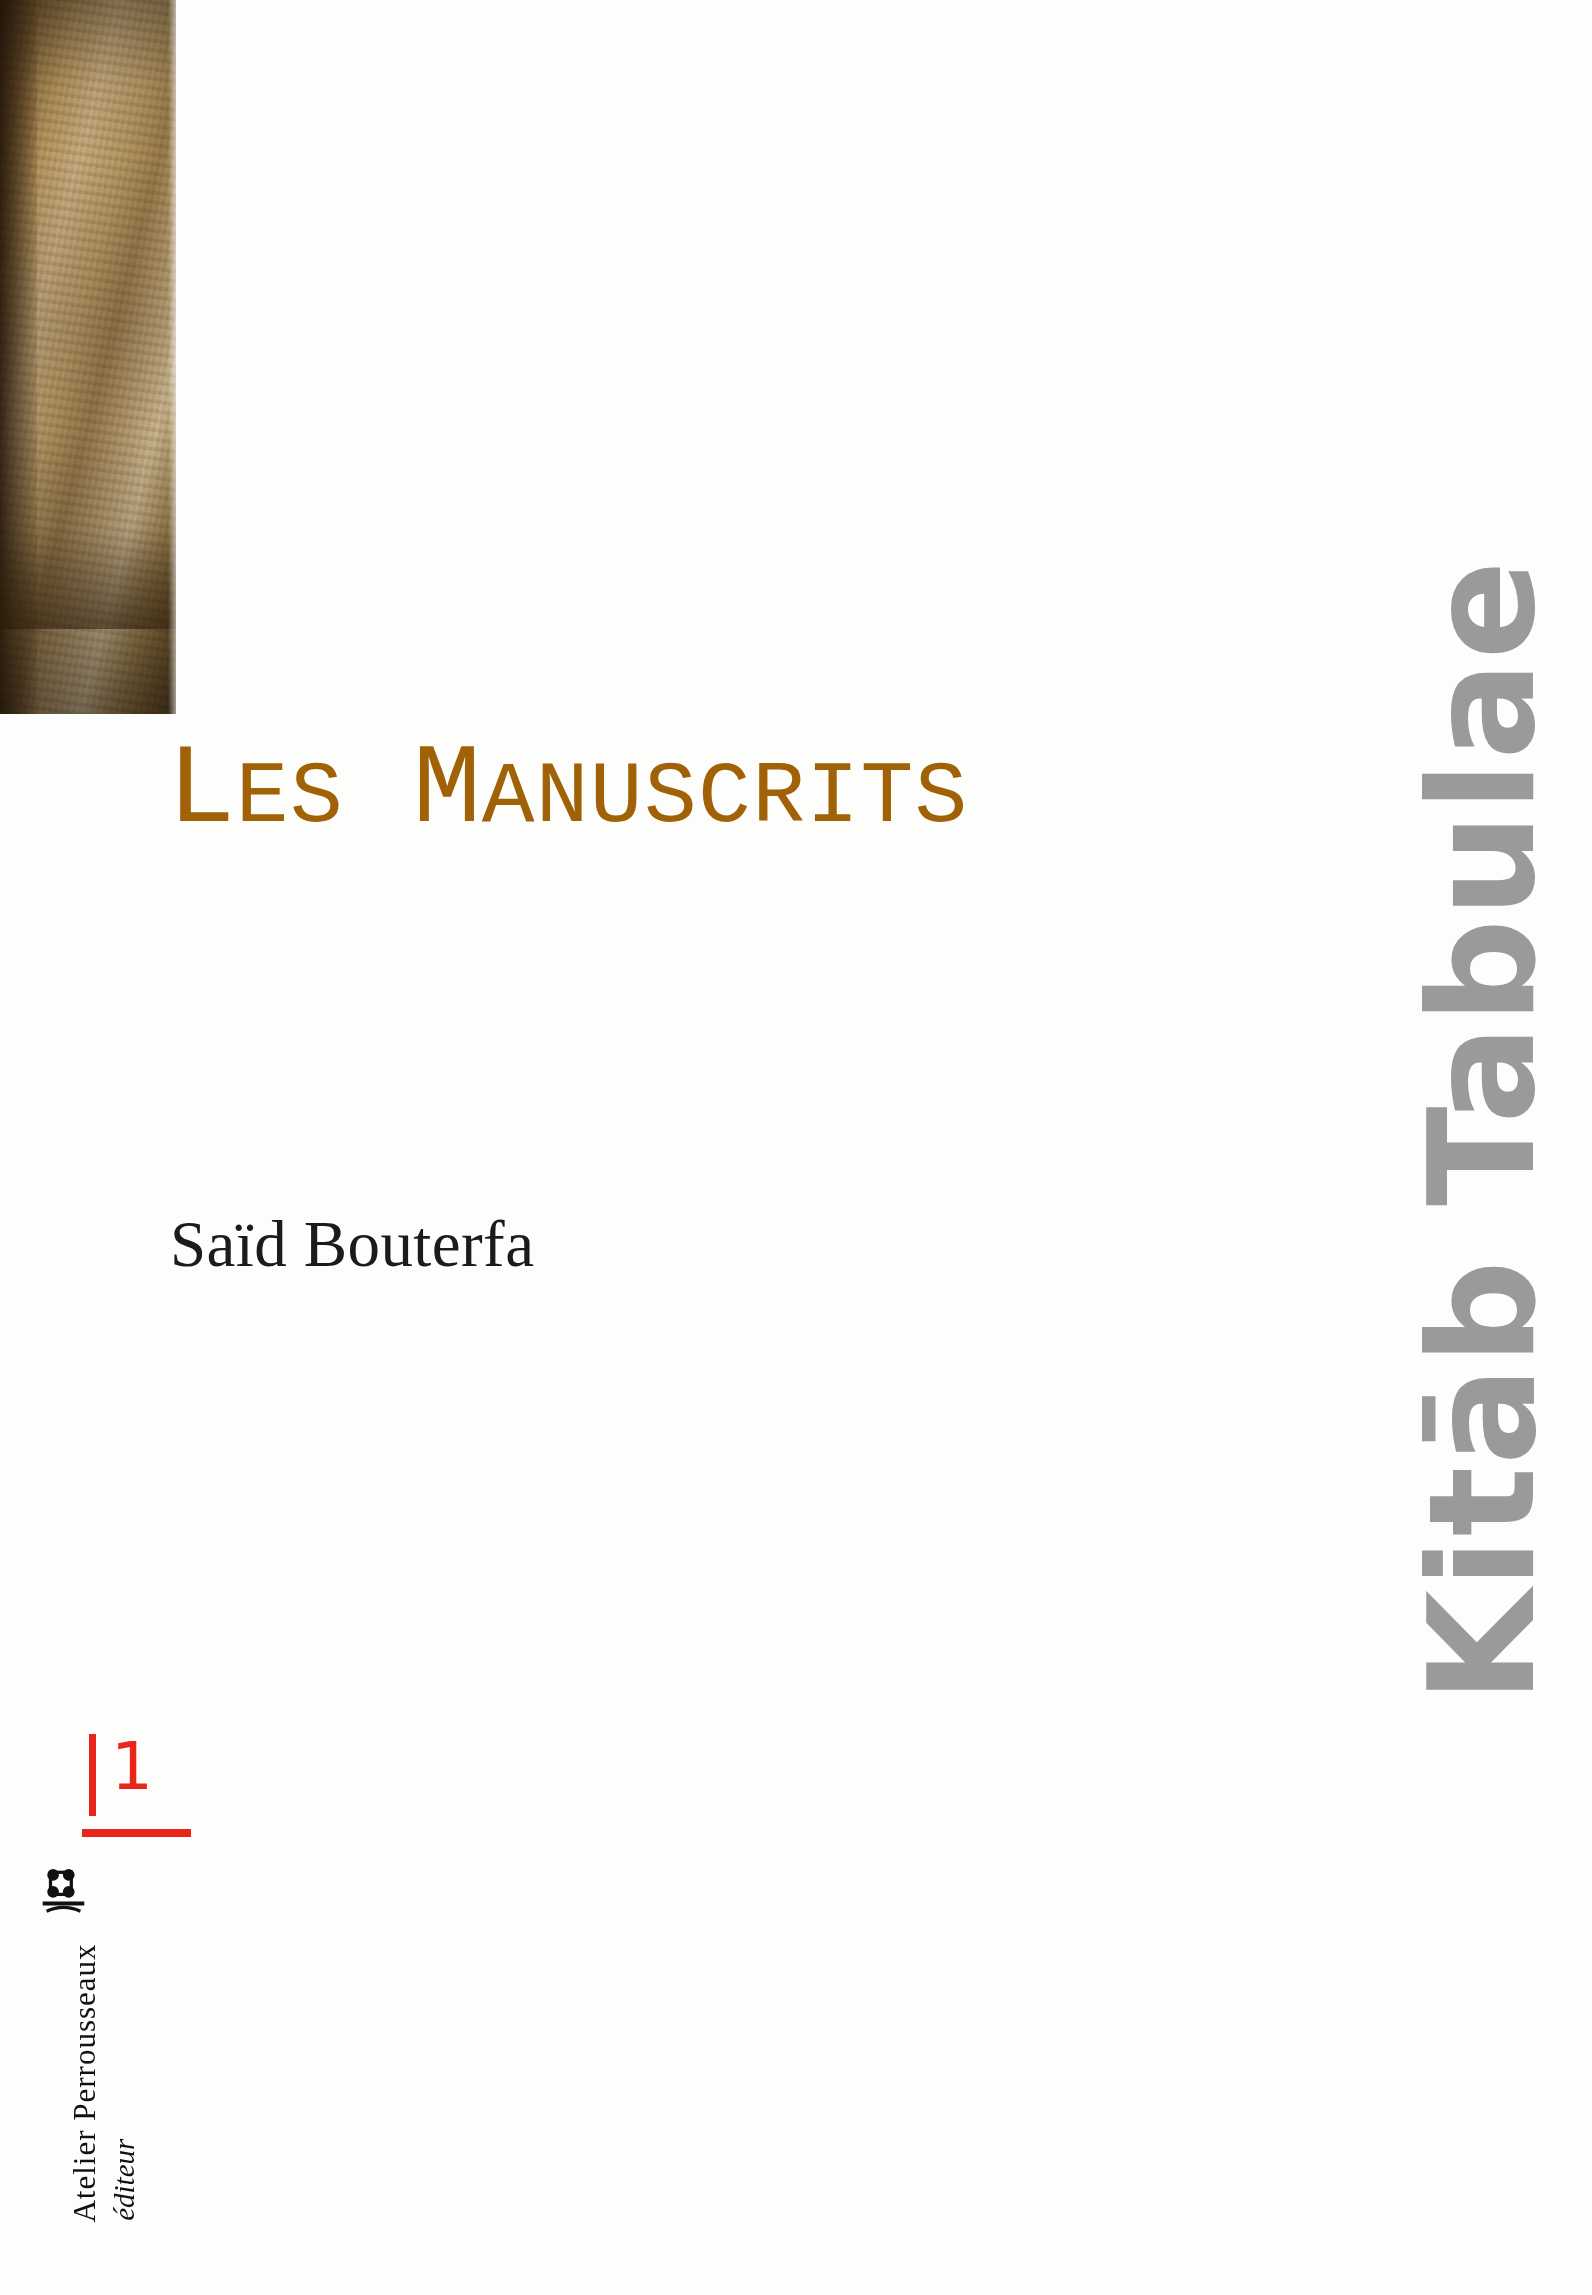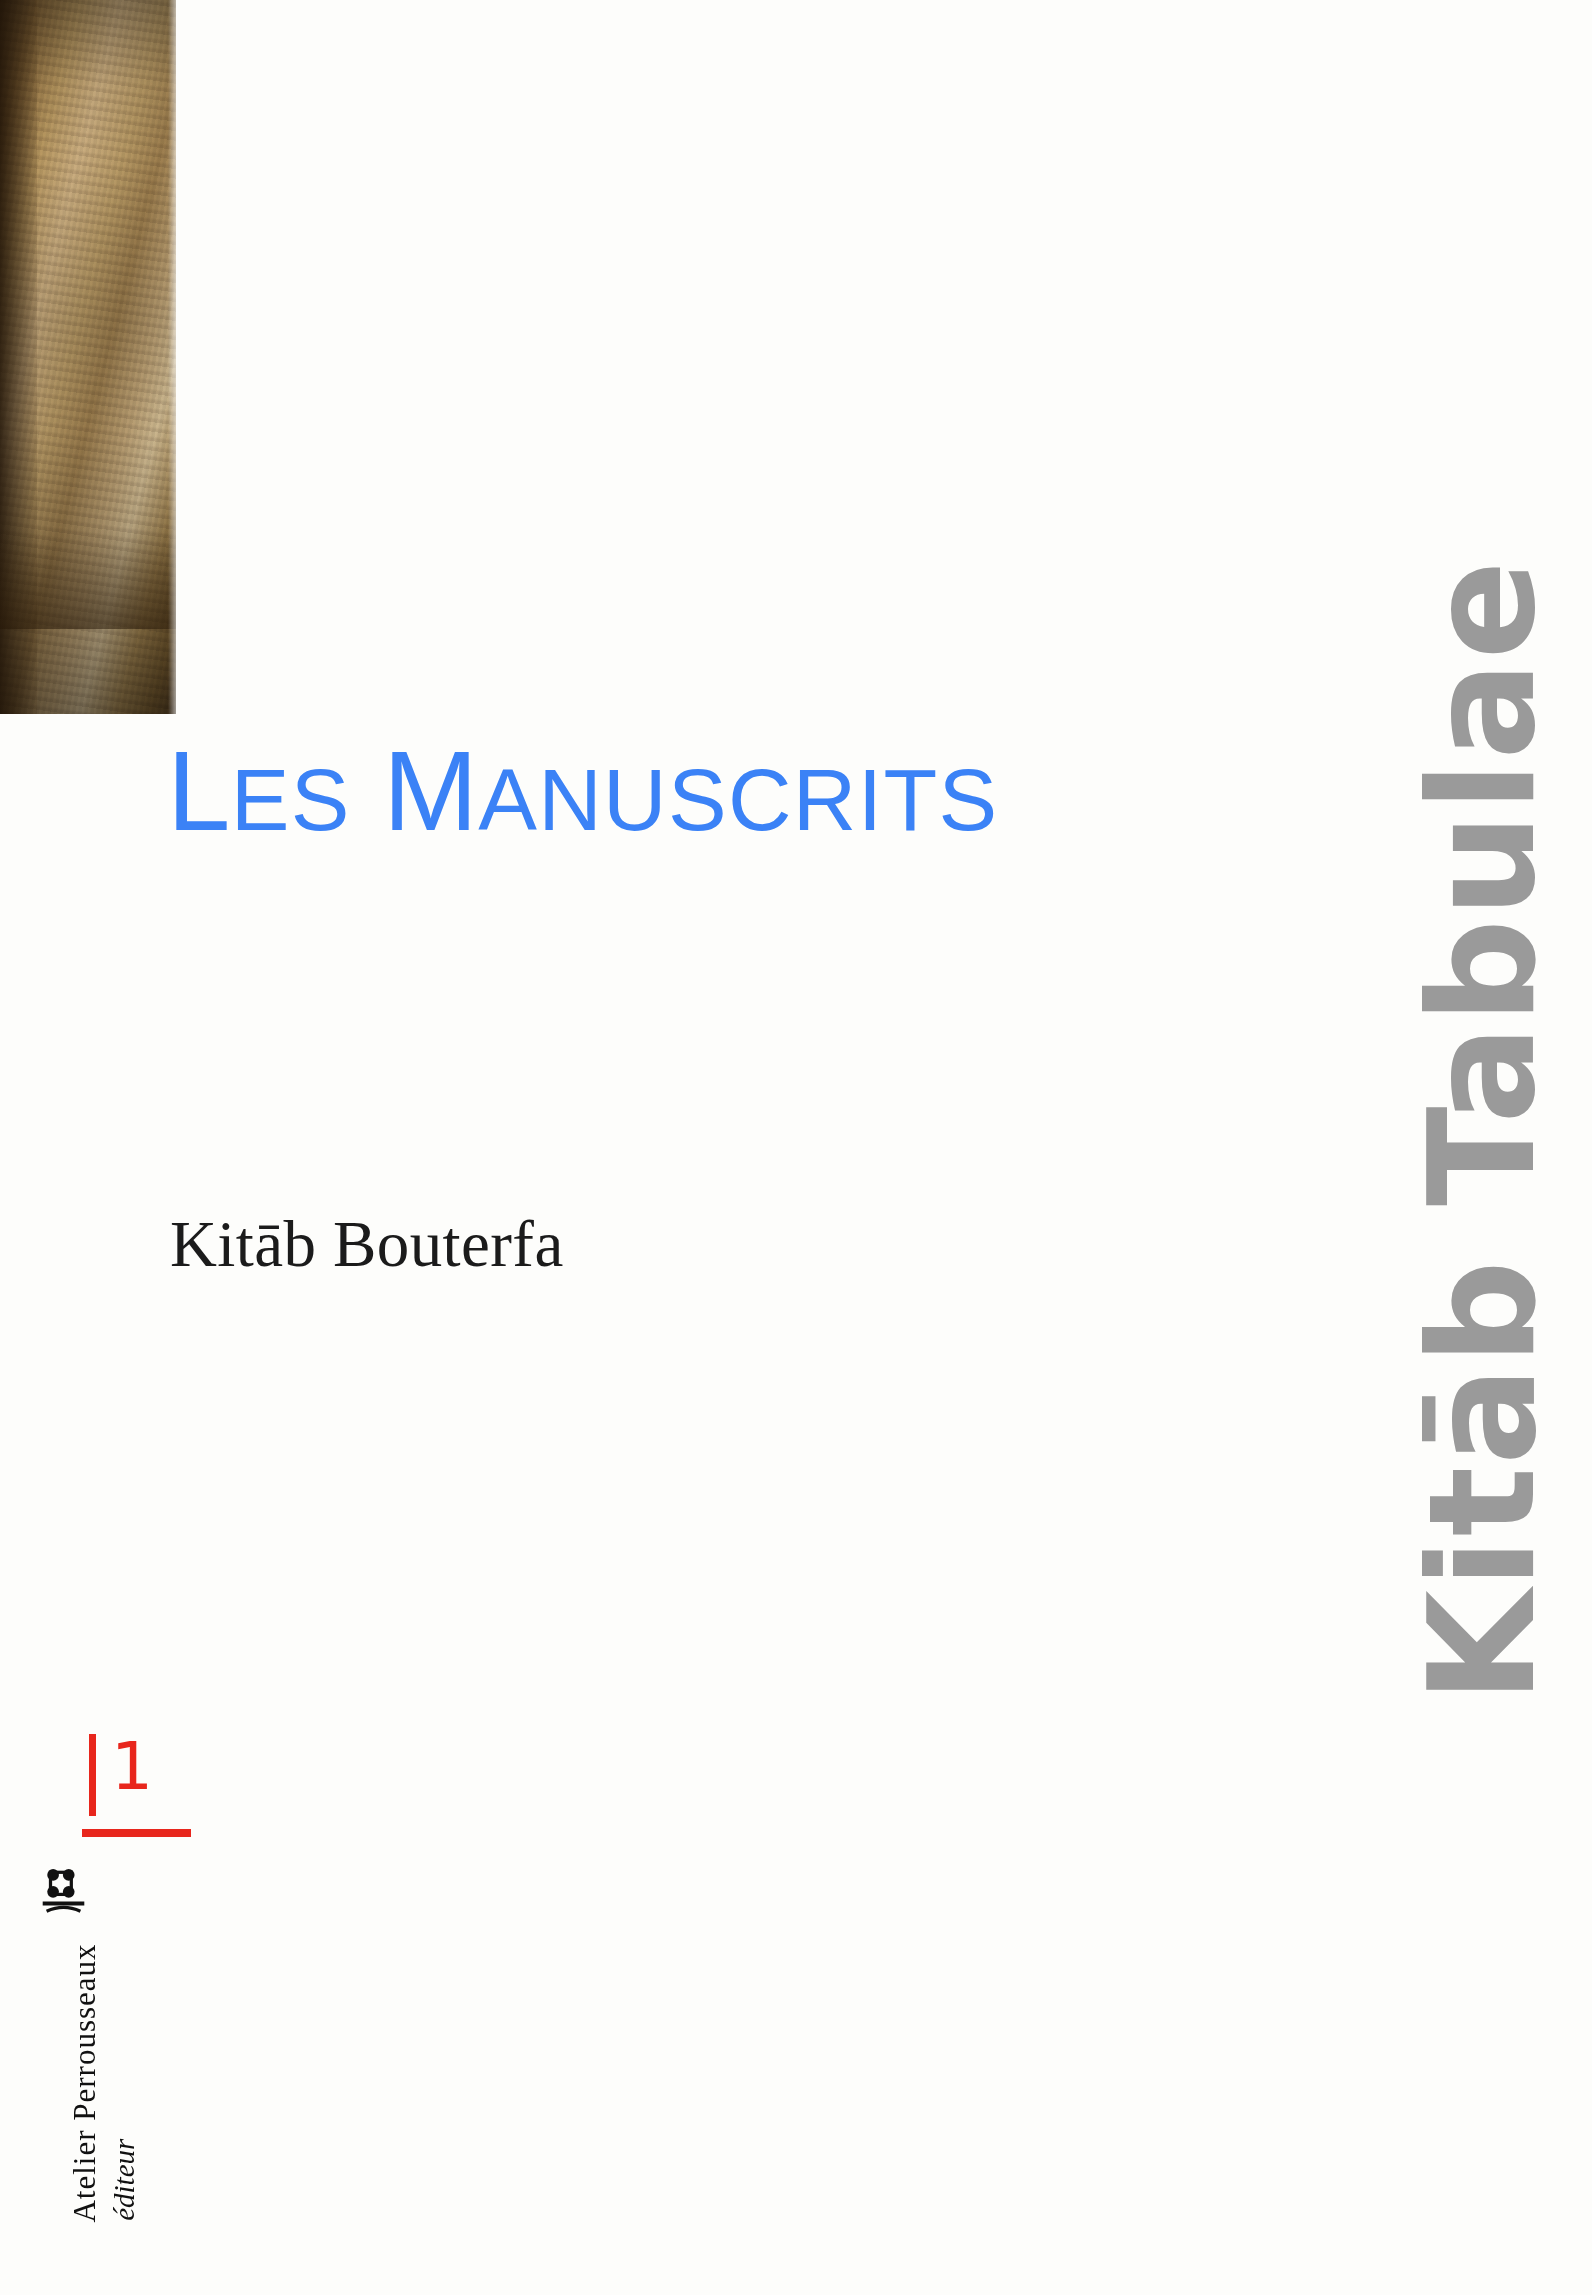--- a/index.html
+++ b/index.html
@@ -89,24 +89,24 @@
   }
 
   
   .title-block {
     position: absolute;
     left: 167px;
     top: 727px;
     width: 1190px;
   }
   .title-line {
-    font-family: Liberation Sans, sans-serif;
+    font-family: Liberation Mono, monospace;
     font-size: 114px;
     line-height: 1.12;
-    color: #3b82f6;
+    color: #a16207;
     letter-spacing: 0.4px;
     font-weight: 400;
   }
   .title-line .cap { font-size: 114px; }
   .title-line .sc {
     font-size: 88px;
     letter-spacing: 1.3px;
   }
 
   
@@ -232,21 +232,21 @@
     <div class="grain"></div>
     <div class="dark-left"></div>
     <div class="shadow-band"></div>
     <div class="edge-right"></div>
   </div>
 
   <div class="title-block">
     <div class="title-line"><span class="cap">L</span><span class="sc">ES</span>&nbsp;<span class="cap">M</span><span class="sc">ANUSCRITS</span></div>
   </div>
 
-  <div class="author">Kitāb Bouterfa</div>
+  <div class="author">Saïd Bouterfa</div>
 
   <div class="series-title">
     <span>Kitāb Tabulae</span>
   </div>
 
   <div class="volume-block">
     <div class="volume-rule-v"></div>
     <div class="volume-number">1</div>
     <div class="volume-rule-h"></div>
   </div>

